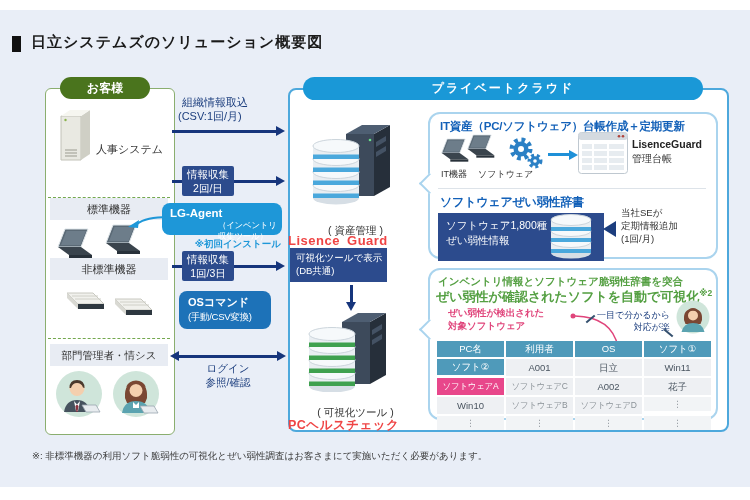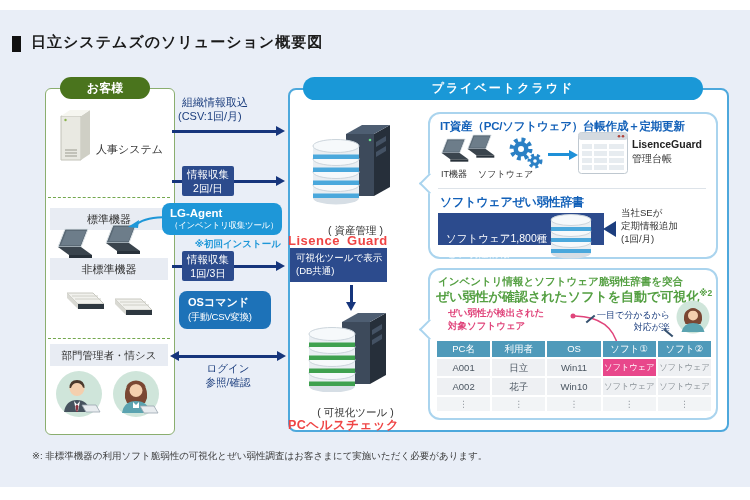--- a/index.html
+++ b/index.html
@@ -23,45 +23,45 @@
   .arrow-r:after{content:"";position:absolute;right:-8px;top:50%;transform:translateY(-50%);border-left:9px solid #16357c;border-top:5.5px solid transparent;border-bottom:5.5px solid transparent;}
   .arrow-r.blue{background:#1e90d8;height:3px;}
   .arrow-r.blue:after{border-left-color:#1e90d8;}
   .arrow-dbl{position:absolute;height:2.5px;background:#16357c;}
   .arrow-dbl:after{content:"";position:absolute;right:-8px;top:50%;transform:translateY(-50%);border-left:9px solid #16357c;border-top:5.5px solid transparent;border-bottom:5.5px solid transparent;}
   .arrow-dbl:before{content:"";position:absolute;left:-8px;top:50%;transform:translateY(-50%);border-right:9px solid #16357c;border-top:5.5px solid transparent;border-bottom:5.5px solid transparent;}
   .arrow-d{position:absolute;width:2.5px;background:#16357c;}
   .arrow-d:after{content:"";position:absolute;bottom:-8px;left:50%;transform:translateX(-50%);border-top:9px solid #16357c;border-left:5.5px solid transparent;border-right:5.5px solid transparent;}
   .lg-box{position:absolute;left:162px;top:203px;width:120px;height:32px;background:#1e97d8;border-radius:8px;color:#fff;padding:3px 0 0 8px;box-sizing:border-box;z-index:4;}
   .lg-box .t1{font-size:11.5px;font-weight:bold;line-height:14px;}
-  .lg-box .t2{font-size:8.5px;line-height:11px;letter-spacing:-0.3px;}
+  .lg-box .t2{font-size:8.5px;line-height:11px;letter-spacing:-0.3px;margin-left:48px;}
   .os-box{position:absolute;left:179px;top:291px;width:92px;height:38px;background:#1d72b8;border-radius:8px;color:#fff;padding:4px 0 0 9px;box-sizing:border-box;}
   .os-box .t1{font-size:11px;font-weight:bold;line-height:15px;}
   .os-box .t2{font-size:9.5px;line-height:13px;letter-spacing:-0.3px;}
   
   .cloud-box{position:absolute;left:288px;top:88px;width:437px;height:340px;background:#fff;border:2px solid #4da8dc;border-radius:8px;}
   .cloud-pill{position:absolute;left:303px;top:77px;width:400px;height:23px;background:#1a98d7;border-radius:12px;color:#fff;font-size:12px;font-weight:bold;text-align:center;line-height:23px;letter-spacing:2px;z-index:3;}
   .srv-name{position:absolute;width:135px;text-align:left;font-weight:bold;font-size:13px;color:#ef4444;letter-spacing:.5px;word-spacing:3px;margin-top:26px;}
   .srv-sub{position:absolute;width:135px;text-align:center;font-size:10.5px;color:#333;}
   .viz-box{position:absolute;left:290px;top:248px;width:97px;height:34px;background:#2c4b8d;color:#fff;padding:3px 0 0 6px;box-sizing:border-box;}
   .viz-box div{font-size:9.5px;line-height:13px;}
   .panel{position:absolute;left:428px;width:290px;background:#fff;border:2px solid #aad4ee;border-radius:12px;box-sizing:border-box;}
   .tail{position:absolute;width:13px;height:13px;background:#fff;border-left:2px solid #aad4ee;border-bottom:2px solid #aad4ee;transform:rotate(45deg);z-index:2;}
   .bluehead{position:absolute;color:#1260b8;font-weight:bold;font-size:11.5px;letter-spacing:-0.2px;}
   .small-lbl{position:absolute;font-size:9px;color:#333;}
   .divider{position:absolute;height:1px;background:#dde3e9;}
-  .dict-box{position:absolute;left:438px;top:213px;width:166px;height:32px;background:#2c4b8d;color:#fff;padding:18px 0 0 8px;box-sizing:border-box;}
+  .dict-box{position:absolute;left:438px;top:213px;width:166px;height:48px;background:#2c4b8d;color:#fff;padding:5px 0 0 8px;box-sizing:border-box;}
   .dict-box div{font-size:10.5px;line-height:15px;}
   .tri-l{position:absolute;width:0;height:0;border-right:13px solid #1c3e7e;border-top:8px solid transparent;border-bottom:8px solid transparent;}
   .se-note{position:absolute;left:621px;top:206px;font-size:9.5px;color:#333;line-height:13px;}
   .greentxt{position:absolute;color:#55a043;font-weight:bold;}
   .pinktxt{position:absolute;color:#e0457b;font-weight:bold;font-size:9.5px;width:120px;text-align:left;}
   .callout{position:absolute;color:#1c3e7e;font-size:9px;width:78px;text-align:right;}
   .mark{position:absolute;width:11px;height:2px;background:#34506e;}
-  .vtable{position:absolute;left:437px;top:341px;width:274px;display:grid;grid-template-columns:repeat(5,1fr);gap:2px;}
+  .vtable{position:absolute;left:437px;top:341px;width:274px;display:grid;grid-template-columns:repeat(4,1fr);gap:2px;}
   .vtable .th{background:#4f9aba;color:#fff;font-size:9.5px;text-align:center;line-height:16px;height:16px;}
   .vtable .td{background:#eef0f3;color:#4a5560;font-size:9.5px;text-align:center;line-height:17px;height:17px;}
   .vtable .td.soft{font-size:8.5px;color:#8a9197;letter-spacing:-0.3px;}
   .vtable .td.pink{background:#e8478b;color:#fff;font-size:8.5px;letter-spacing:-0.3px;}
   .vtable .td.dots{background:#f2f4f6;color:#9aa0a6;height:14px;line-height:14px;font-size:9px;}
   .footnote{position:absolute;left:32px;top:450px;font-size:9.5px;color:#3a3a3a;}
   .instnote{position:absolute;left:165px;top:238px;width:116px;text-align:right;font-size:9.5px;color:#1e97d8;font-weight:bold;}
   sup.s2{font-size:8.5px;font-weight:bold;}
 </style>
 </head>
@@ -83,21 +83,21 @@
     <g stroke="#a8a89e" stroke-width="1.2">
         <line x1="9" y1="46" x2="21" y2="46"></line>
         <line x1="9" y1="49" x2="21" y2="49"></line>
         <line x1="9" y1="52" x2="21" y2="52"></line>
       </g>
     <circle cx="9.5" cy="16" r="1.2" fill="#8ab24e"></circle>
   </svg>
   <div class="lbl" style="left:96px;top:142px;">人事システム</div>
 
   <div class="dash" style="top:197px;"></div>
-  <div class="strip" style="top:208px;">標準機器</div>
+  <div class="strip" style="top:198px;">標準機器</div>
 
   <svg class="abs" style="left:52px;top:228px;" width="46" height="34" viewBox="0 0 46 34">
     <polygon points="13,1 36,1 29,19 6,19" fill="#5b6a76" stroke="#dfe6ea" stroke-width="1"></polygon>
     <polygon points="14.5,3 34,3 28.5,17 9,17" fill="#6d7d8a"></polygon>
     <polygon points="6,19 29,19 40,27 17,27" fill="#3a444d"></polygon>
     <polygon points="17,27 40,27 40,30 17,30" fill="#28313a"></polygon>
   </svg>
   <svg class="abs" style="left:100px;top:224px;" width="46" height="34" viewBox="0 0 46 34">
     <polygon points="13,1 36,1 29,19 6,19" fill="#5b6a76" stroke="#dfe6ea" stroke-width="1"></polygon>
     <polygon points="14.5,3 34,3 28.5,17 9,17" fill="#6d7d8a"></polygon>

